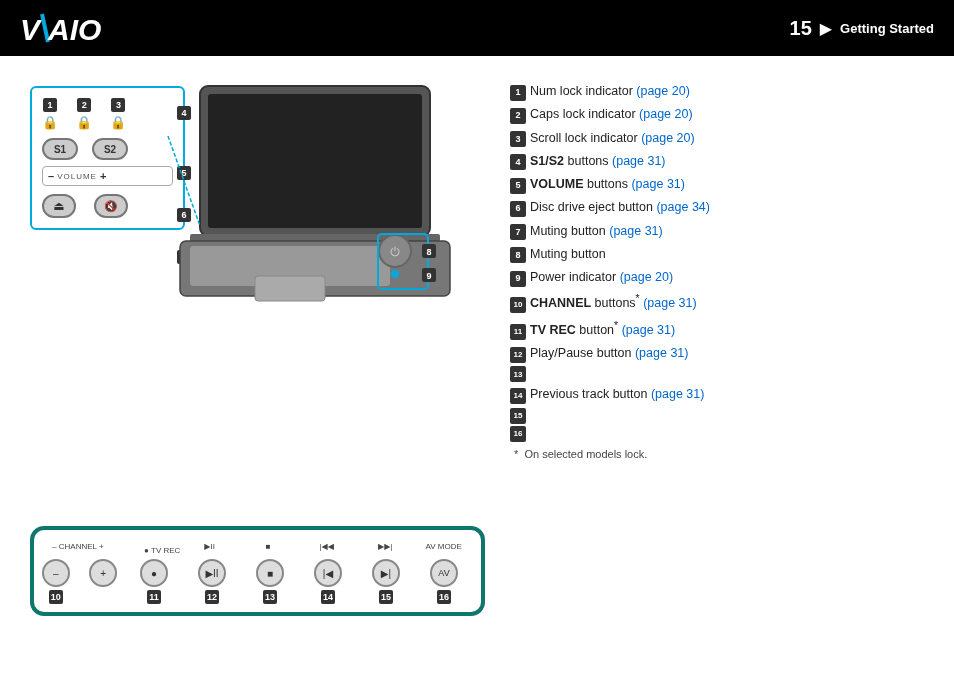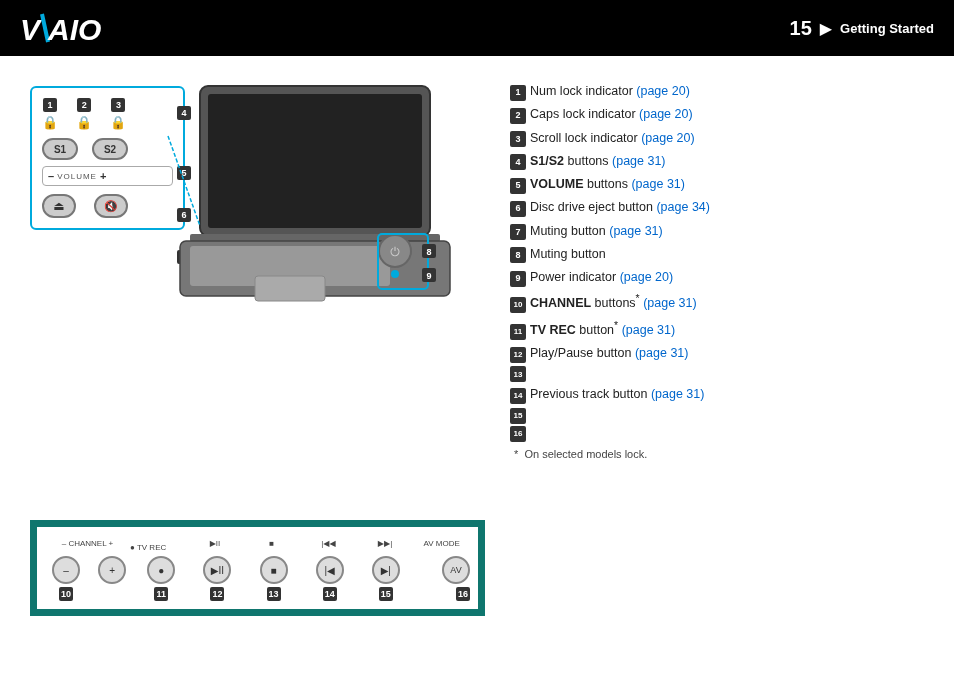--- a/index.html
+++ b/index.html
@@ -201,25 +201,25 @@
         <rect x="252" y="168" width="14" height="14" rx="2" fill="#333"></rect>
         <text x="259" y="179" text-anchor="middle" font-size="9" fill="white" font-weight="bold">8</text>
 
         <rect x="252" y="192" width="14" height="14" rx="2" fill="#333"></rect>
         <text x="259" y="203" text-anchor="middle" font-size="9" fill="white" font-weight="bold">9</text>
 
         <line x1="-2" y1="60" x2="30" y2="150" stroke="#00aadd" stroke-width="1.5" stroke-dasharray="4,2"></line>
       </svg>
     </div>
 
-    <div style="position:absolute;bottom:40px;left:0;width:455px;border:7px solid #0f766e;border-radius:0;padding:8px 8px 8px 8px;">
+    <div style="position:absolute;bottom:40px;left:0;width:455px;border:4px solid #0f766e;border-radius:14px;padding:8px 8px 8px 0;">
 
       <div style="display:flex;align-items:center;gap:0;font-size:8px;color:#444;margin-bottom:4px;">
         <div style="flex:1.5;text-align:center;">– CHANNEL +</div>
-        <div style="flex:1;text-align:left;margin-top:8px;">● TV REC</div>
+        <div style="flex:1;text-align:right;margin-top:8px;">● TV REC</div>
         <div style="flex:1;text-align:center;">▶II</div>
         <div style="flex:1;text-align:center;">■</div>
         <div style="flex:1;text-align:center;">|◀◀</div>
         <div style="flex:1;text-align:center;">▶▶|</div>
         <div style="flex:1;text-align:center;">AV MODE</div>
       </div>
 
       <div style="display:flex;align-items:center;gap:0;">
 
         <div style="flex:0.75;display:flex;flex-direction:column;align-items:center;gap:3px;">
@@ -250,21 +250,21 @@
         <div style="flex:1;display:flex;flex-direction:column;align-items:center;gap:3px;">
           <div style="width:28px;height:28px;border-radius:50%;border:2px solid #888;background:#ddd;display:flex;align-items:center;justify-content:center;font-size:10px;color:#333;">|◀</div>
           <div style="background:#333;color:#fff;font-size:9px;font-weight:bold;width:14px;height:14px;display:flex;align-items:center;justify-content:center;border-radius:2px;">14</div>
         </div>
 
         <div style="flex:1;display:flex;flex-direction:column;align-items:center;gap:3px;">
           <div style="width:28px;height:28px;border-radius:50%;border:2px solid #888;background:#ddd;display:flex;align-items:center;justify-content:center;font-size:10px;color:#333;">▶|</div>
           <div style="background:#333;color:#fff;font-size:9px;font-weight:bold;width:14px;height:14px;display:flex;align-items:center;justify-content:center;border-radius:2px;">15</div>
         </div>
 
-        <div style="flex:1;display:flex;flex-direction:column;align-items:flex-end;gap:3px;">
+        <div style="flex:1;display:flex;flex-direction:column;align-items:center;gap:3px;">
           <div style="width:28px;height:28px;border-radius:50%;border:2px solid #888;background:#ddd;display:flex;align-items:center;justify-content:center;font-size:9px;color:#333;">AV</div>
           <div style="background:#333;color:#fff;font-size:9px;font-weight:bold;width:14px;height:14px;display:flex;align-items:center;justify-content:center;border-radius:2px;">16</div>
         </div>
       </div>
     </div>
   </div>
 
   <div id="desc-panel">
     <ul class="desc-list">
 

